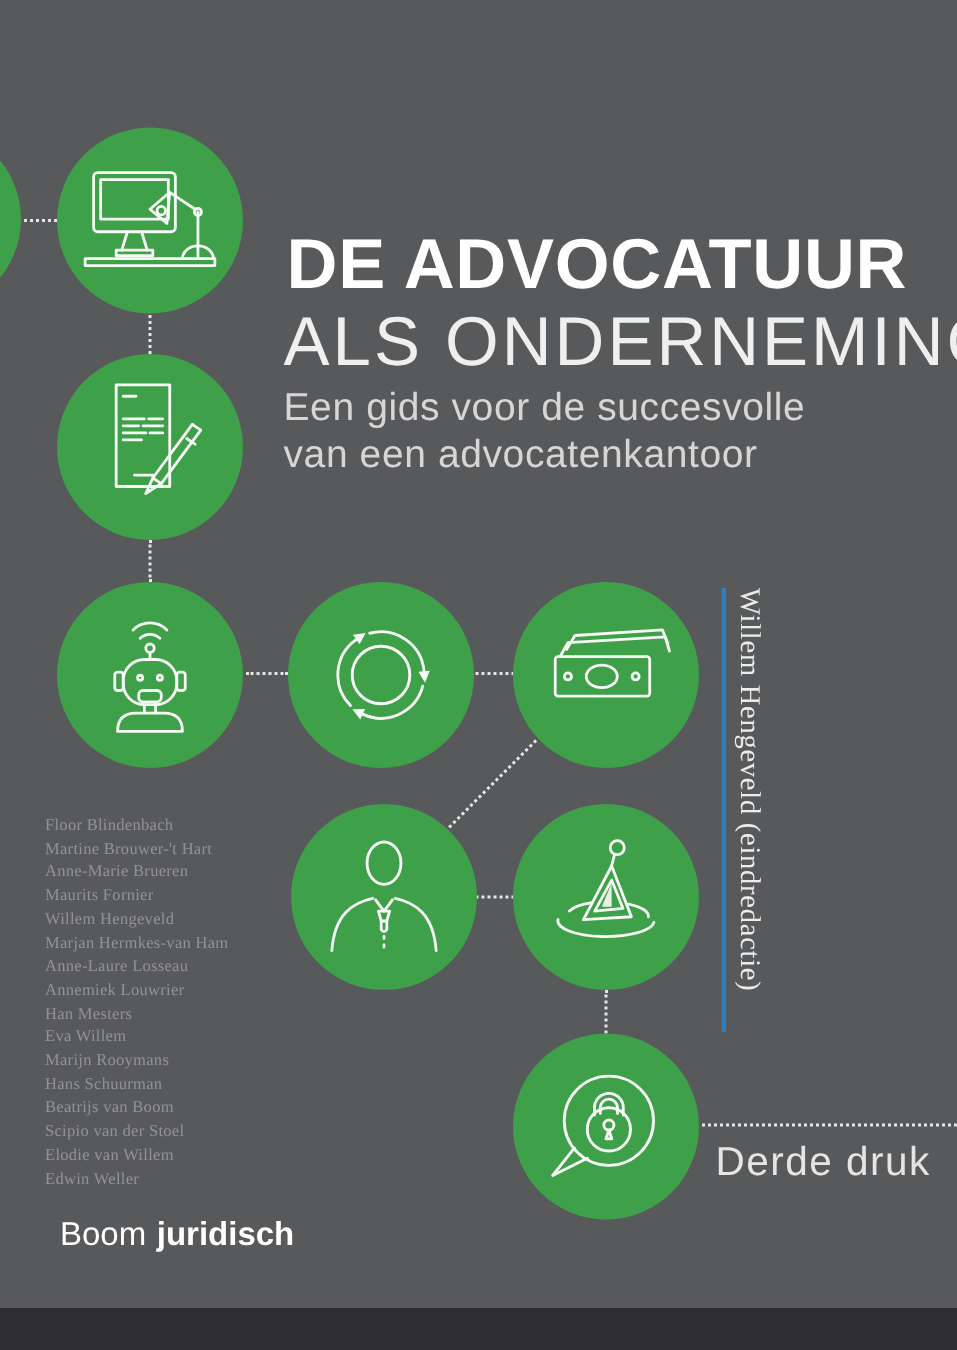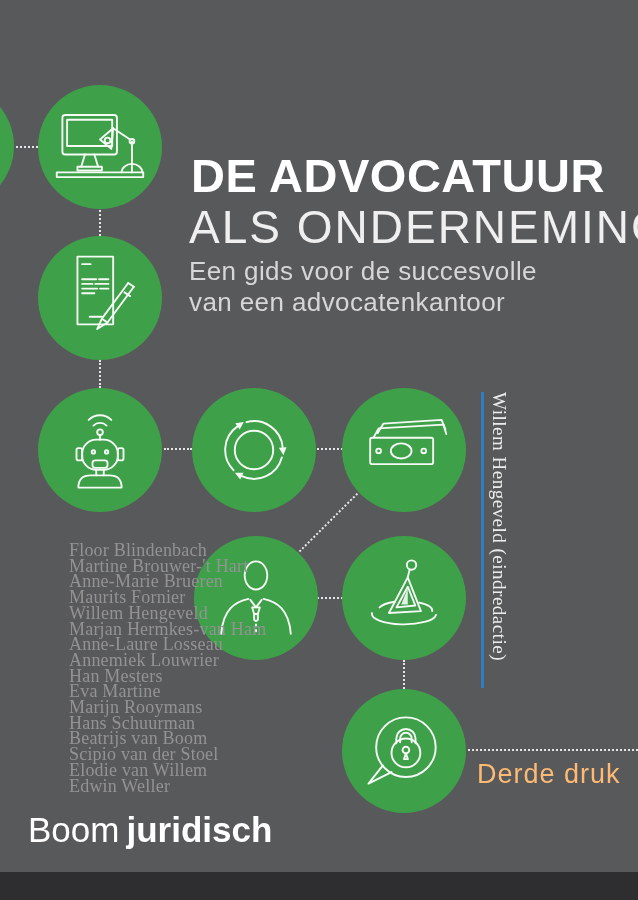--- a/index.html
+++ b/index.html
@@ -40,41 +40,40 @@
     color:#efefef;white-space:nowrap;
   }
   .subtitle{
     position:absolute;left:189px;top:256px;
     font-size:26px;font-weight:300;letter-spacing:.4px;line-height:31px;
     color:var(--subtitle-gray);white-space:nowrap;
   }
   .contributors{
     position:absolute;left:30px;top:543px;
     font-family:"Liberation Serif",serif;
-    font-size:18px;line-height:15.7px;letter-spacing:.2px;
+    font-size:11px;line-height:15.7px;letter-spacing:.2px;
     color:var(--contributors-gray);
-    margin-left:39px;
   }
   .editor-block{
     position:absolute;left:481px;top:392px;height:296px;
     display:flex;flex-direction:row;gap:4px;
   }
   .editor-bar{width:3px;height:100%;background:var(--accent-blue);}
   .editor-text{
     writing-mode:vertical-rl;
     font-family:"Liberation Serif",serif;
     font-size:19px;letter-spacing:.5px;color:#ececec;white-space:nowrap;
   }
   .edition{
     position:absolute;left:477px;top:759px;
-    font-size:27px;font-weight:300;letter-spacing:1px;color:#fdba74;white-space:nowrap;
+    font-size:27px;font-weight:300;letter-spacing:1px;color:#e5e5e5;white-space:nowrap;
   }
   .publisher{
-    position:absolute;left:28px;top:810px;
-    font-size:35px;color:var(--title-white);white-space:nowrap;
+    position:absolute;left:40px;top:810px;
+    font-size:22px;color:var(--title-white);white-space:nowrap;
   }
   .publisher .reg{font-weight:400;}
   .publisher .bold{font-weight:700;margin-left:7px;}
 </style>
 </head>
 <body>
 
 <div class="stage">
 
   <div class="dot-h" style="left:16px;top:146px;width:22px"></div>
@@ -219,21 +218,21 @@
   <div class="contributors">
       <div class="contributor">Floor Blindenbach</div>
       <div class="contributor">Martine Brouwer-'t Hart</div>
       <div class="contributor">Anne-Marie Brueren</div>
       <div class="contributor">Maurits Fornier</div>
       <div class="contributor">Willem Hengeveld</div>
       <div class="contributor">Marjan Hermkes-van Ham</div>
       <div class="contributor">Anne-Laure Losseau</div>
       <div class="contributor">Annemiek Louwrier</div>
       <div class="contributor">Han Mesters</div>
-      <div class="contributor">Eva Martine</div>
+      <div class="contributor">Eva Willem</div>
       <div class="contributor">Marijn Rooymans</div>
       <div class="contributor">Hans Schuurman</div>
       <div class="contributor">Beatrijs van Boom</div>
       <div class="contributor">Scipio van der Stoel</div>
       <div class="contributor">Elodie van Willem</div>
       <div class="contributor">Edwin Weller</div>
     </div>
 
   <div class="edition">Derde druk</div>
 

